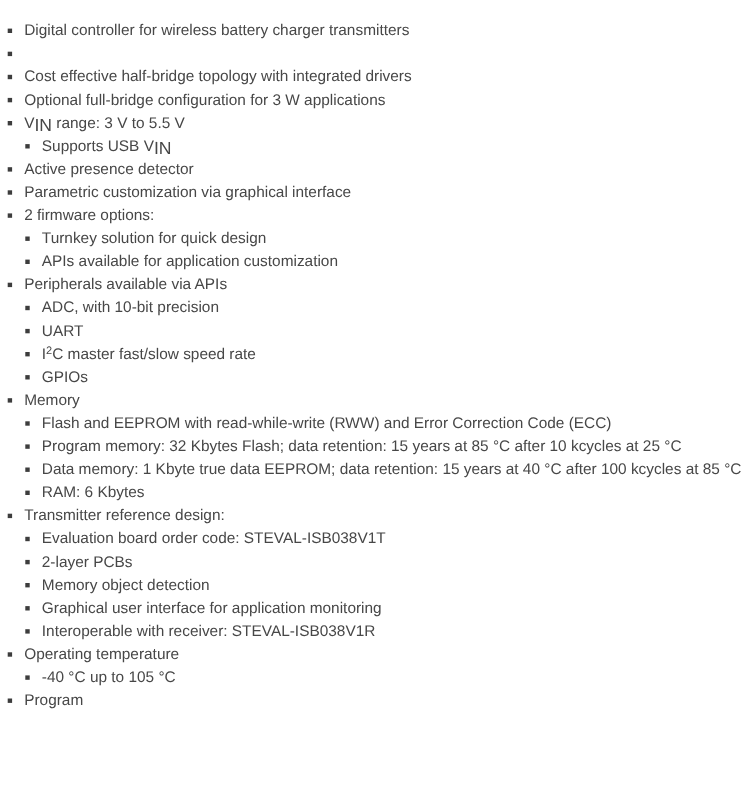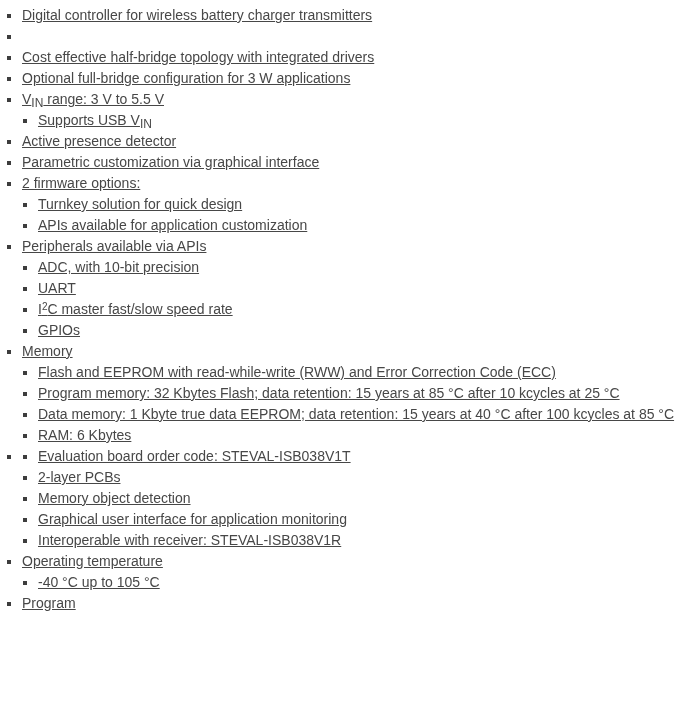--- a/index.html
+++ b/index.html
@@ -10,23 +10,22 @@
     height: 721px;
     overflow: hidden;
   }
   body {
     font-family: "Liberation Sans", "DejaVu Sans", sans-serif;
     font-size: 14px;
     line-height: 21px;
     color: #474747;
   }
   .page {
-    padding-top: 5px;
+    padding-top: 17px;
     width: 683px;
-    text-decoration: underline;
   }
   ul {
     margin: 0;
     list-style-type: square;
   }
   ul.l1 {
     padding-left: 22px;
   }
   ul.l2 {
     padding-left: 16px;
@@ -37,21 +36,21 @@
     white-space: nowrap;
   }
   li::marker {
     color: #3d3d3d;
     font-size: 13px;
   }
   .item-text {
     white-space: nowrap;
   }
   sub {
-    font-size: 12px;
+    font-size: 16px;
     line-height: 0;
     vertical-align: baseline;
     position: relative;
     top: 3px;
   }
   sup {
     font-size: 10px;
     line-height: 0;
     vertical-align: baseline;
     position: relative;
@@ -81,21 +80,21 @@
           <li><span class="item-text"><span>UART</span></span></li>
           <li><span class="item-text"><span>I</span><sup>2</sup><span>C master fast/slow speed rate</span></span></li>
           <li><span class="item-text"><span>GPIOs</span></span></li>
         </ul></li>
       <li><span class="item-text"><span>Memory</span></span><ul class="l2">
           <li><span class="item-text"><span>Flash and EEPROM with read-while-write (RWW) and Error Correction Code (ECC)</span></span></li>
           <li><span class="item-text"><span>Program memory: 32 Kbytes Flash; data retention: 15 years at 85 °C after 10 kcycles at 25 °C</span></span></li>
           <li><span class="item-text"><span>Data memory: 1 Kbyte true data EEPROM; data retention: 15 years at 40 °C after 100 kcycles at 85 °C</span></span></li>
           <li><span class="item-text"><span>RAM: 6 Kbytes</span></span></li>
         </ul></li>
-      <li><ul class="l2">
+      <li><span class="item-text"><span>Transmitter reference design:</span></span><ul class="l2">
           <li><span class="item-text"><span>Evaluation board order code: STEVAL-ISB038V1T</span></span></li>
           <li><span class="item-text"><span>2-layer PCBs</span></span></li>
           <li><span class="item-text"><span>Memory object detection</span></span></li>
           <li><span class="item-text"><span>Graphical user interface for application monitoring</span></span></li>
           <li><span class="item-text"><span>Interoperable with receiver: STEVAL-ISB038V1R</span></span></li>
         </ul></li>
       <li><span class="item-text"><span>Operating temperature</span></span><ul class="l2">
           <li><span class="item-text"><span>-40 °C up to 105 °C</span></span></li>
         </ul></li>
       <li><span class="item-text"><span>Program</span></span></li>

